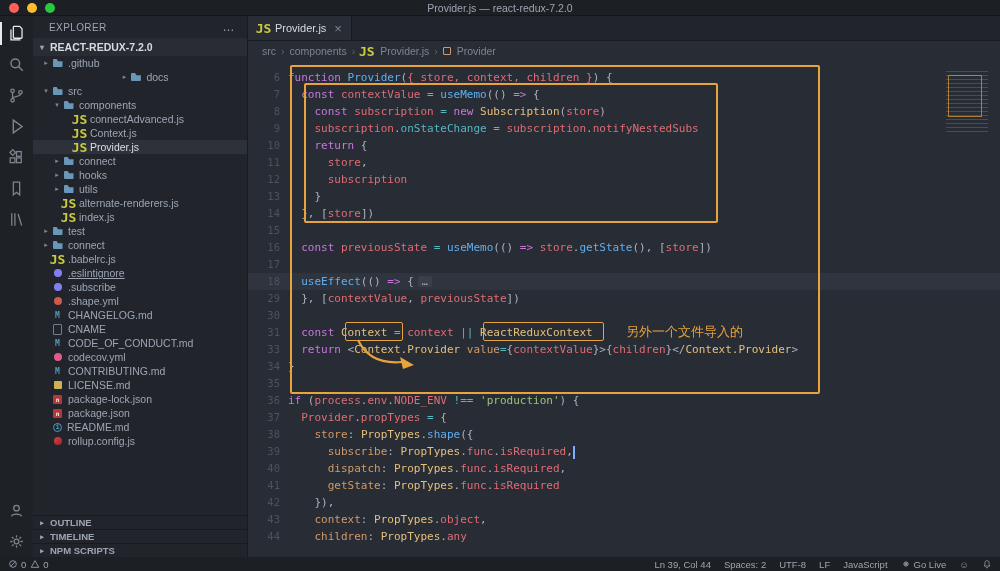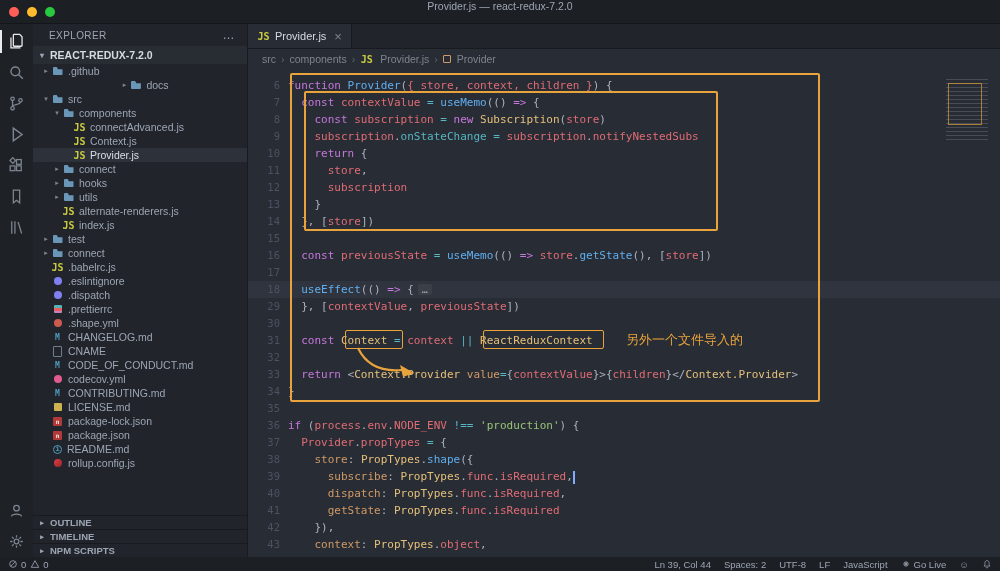--- a/index.html
+++ b/index.html
@@ -1,22 +1,22 @@
 <!DOCTYPE html>
 <html><head>
 <meta charset="utf-8">
 <style>
   * { box-sizing: border-box; margin: 0; padding: 0; }
   html,body { width:1000px; height:571px; overflow:hidden; background:#282c34;
     font-family:"Liberation Sans", sans-serif; }
   .window { width:1000px; height:571px; display:flex; flex-direction:column; }
 
   
-  .titlebar { height:24px; background:#1c1f24; position:relative; flex:none;
-    display:flex; align-items:flex-start; border-bottom:1px solid #14161a; }
+  .titlebar { height:16px; background:#1c1f24; position:relative; flex:none;
+    display:flex; align-items:center; border-bottom:1px solid #14161a; }
   .traffic { position:absolute; left:9px; top:0; height:100%; display:flex; align-items:center; gap:8px; }
   .tl { width:10px; height:10px; border-radius:50%; display:inline-block; }
   .tl.red{ background:#ff5f57; } .tl.yellow{ background:#febc2e; } .tl.green{ background:#28c840; }
   .title-text { width:100%; text-align:center; font-size:10.5px; color:#9da5b4; }
 
   
   .main { flex:1; display:flex; min-height:0; }
 
   
   .activitybar { width:33px; background:#1e2227; flex:none; display:flex; flex-direction:column; align-items:center; padding-top:2px; }
@@ -31,21 +31,21 @@
   .sb-header { height:22px; display:flex; align-items:center; justify-content:space-between; padding:0 12px 0 16px; color:#9da5b4; font-size:10px; letter-spacing:.4px; }
   .sb-more { font-size:12px; color:#9da5b4; cursor:pointer; }
   .project-row { height:18px; display:flex; align-items:center; gap:3px; padding-left:4px; color:#d7dae0; font-size:10.5px; font-weight:bold; cursor:pointer; background:#282d34; }
   .project-row .chev { font-size:8px; color:#9da5b4; width:10px; text-align:center; }
   #file-tree { width:100%; }
   .tree-row { height:14px; display:flex; align-items:center; font-size:10.5px; color:#9da5b4; cursor:pointer; white-space:nowrap; }
   .tree-row.selected { background:#2c313a; color:#dcdfe4; }
   .tree-arrow { width:10px; flex:none; font-size:7px; color:#7f848e; text-align:center; }
 
   .ic { width:13px; height:12px; margin-right:4px; display:inline-flex; align-items:center; justify-content:center;
-    font-family:"DejaVu Sans Mono",monospace; font-weight:bold; font-size:10px; flex:none; position:relative; }
+    font-family:"DejaVu Sans Mono",monospace; font-weight:bold; font-size:13px; flex:none; position:relative; }
   .ic::before { content:""; display:none; }
   .ic-folder::before,.ic-folder-open::before { display:block; width:10px; height:8px; background:#6a96b8; border-radius:1px;
     clip-path:polygon(0 0,42% 0,55% 28%,100% 28%,100% 100%,0 100%); }
   .ic-js { color:#cbcb41; }
   .ic-eslint::before { display:block; width:8px; height:8px; border-radius:50%; background:#8080f2; }
   .ic-git::before { display:block; width:7px; height:7px; background:#e8694a; transform:rotate(45deg); }
   .ic-prettier::before { display:block; width:8px; height:8px; border-radius:1px;
     background:linear-gradient(180deg,#56b3b4 0 3px,#ea5e5e 3px 6px,#bf85bf 6px); }
   .ic-travis::before { display:block; width:8px; height:8px; border-radius:50%; background:#cd5a4f; }
   .ic-md { color:#519aba; font-size:8px; }
@@ -262,34 +262,29 @@
           <div class="tree-row" style="padding-left: 8px;">
             <span class="tree-arrow">▸</span>
             <span class="ic ic-folder"></span>
             <span class="tree-label">connect</span>
           </div>
           <div class="tree-row" style="padding-left: 8px;">
             <span class="tree-arrow"></span>
             <span class="ic ic-js">JS</span>
             <span class="tree-label">.babelrc.js</span>
           </div>
-          <div class="tree-row" style="padding-left: 8px;">
+          <div class="tree-row" style="padding-left: 8px; text-decoration: underline;">
             <span class="tree-arrow"></span>
             <span class="ic ic-eslint"></span>
             <span class="tree-label">.eslintignore</span>
           </div>
           <div class="tree-row" style="padding-left: 8px;">
             <span class="tree-arrow"></span>
             <span class="ic ic-eslint"></span>
-            <span class="tree-label">.dispatch</span>
-          </div>
-          <div class="tree-row" style="padding-left: 8px;">
-            <span class="tree-arrow"></span>
-            <span class="ic ic-prettier"></span>
-            <span class="tree-label">.prettierrc</span>
+            <span class="tree-label">.subscribe</span>
           </div>
           <div class="tree-row" style="padding-left: 8px;">
             <span class="tree-arrow"></span>
             <span class="ic ic-travis"></span>
             <span class="tree-label">.shape.yml</span>
           </div>
           <div class="tree-row" style="padding-left: 8px;">
             <span class="tree-arrow"></span>
             <span class="ic ic-md">M</span>
             <span class="tree-label">CHANGELOG.md</span>
@@ -394,21 +389,20 @@
             <div class="code-row"><span class="gutter">12</span><span class="code-text"><span class="tk-w">      </span><span class="tk-v">subscription</span></span></div>
             <div class="code-row"><span class="gutter">13</span><span class="code-text"><span class="tk-w">    }</span></span></div>
             <div class="code-row"><span class="gutter">14</span><span class="code-text"><span class="tk-w">  }, [</span><span class="tk-v">store</span><span class="tk-w">])</span></span></div>
             <div class="code-row"><span class="gutter">15</span><span class="code-text"></span></div>
             <div class="code-row"><span class="gutter">16</span><span class="code-text"><span class="tk-w">  </span><span class="tk-k">const</span><span class="tk-w"> </span><span class="tk-v">previousState</span><span class="tk-w"> </span><span class="tk-c">=</span><span class="tk-w"> </span><span class="tk-fn">useMemo</span><span class="tk-w">(() </span><span class="tk-k">=&gt;</span><span class="tk-w"> </span><span class="tk-v">store</span><span class="tk-w">.</span><span class="tk-fn">getState</span><span class="tk-w">(), [</span><span class="tk-v">store</span><span class="tk-w">])</span></span></div>
             <div class="code-row"><span class="gutter">17</span><span class="code-text"></span></div>
             <div class="code-row hl"><span class="gutter">18</span><span class="code-text"><span class="tk-w">  </span><span class="tk-fn">useEffect</span><span class="tk-w">(() </span><span class="tk-k">=&gt;</span><span class="tk-w"> {</span><span class="fold-badge">…</span></span></div>
             <div class="code-row"><span class="gutter">29</span><span class="code-text"><span class="tk-w">  }, [</span><span class="tk-v">contextValue</span><span class="tk-w">, </span><span class="tk-v">previousState</span><span class="tk-w">])</span></span></div>
             <div class="code-row"><span class="gutter">30</span><span class="code-text"></span></div>
             <div class="code-row"><span class="gutter">31</span><span class="code-text"><span class="tk-w">  </span><span class="tk-k">const</span><span class="tk-w"> </span><span class="tk-y">Context</span><span class="tk-w"> </span><span class="tk-c">=</span><span class="tk-w"> </span><span class="tk-v">context</span><span class="tk-w"> </span><span class="tk-c">||</span><span class="tk-w"> </span><span class="tk-y">ReactReduxContext</span></span></div>
-            <div class="code-row"><span class="gutter">32</span><span class="code-text"></span></div>
             <div class="code-row"><span class="gutter">33</span><span class="code-text"><span class="tk-w">  </span><span class="tk-k">return</span><span class="tk-w"> &lt;</span><span class="tk-y">Context.Provider</span><span class="tk-w"> </span><span class="tk-o">value</span><span class="tk-c">=</span><span class="tk-w">{</span><span class="tk-v">contextValue</span><span class="tk-w">}&gt;{</span><span class="tk-v">children</span><span class="tk-w">}&lt;/</span><span class="tk-y">Context.Provider</span><span class="tk-w">&gt;</span></span></div>
             <div class="code-row"><span class="gutter">34</span><span class="code-text"><span class="tk-w">}</span></span></div>
             <div class="code-row"><span class="gutter">35</span><span class="code-text"></span></div>
             <div class="code-row"><span class="gutter">36</span><span class="code-text"><span class="tk-k">if</span><span class="tk-w"> (</span><span class="tk-v">process</span><span class="tk-w">.</span><span class="tk-v">env</span><span class="tk-w">.</span><span class="tk-v">NODE_ENV</span><span class="tk-w"> </span><span class="tk-c">!==</span><span class="tk-w"> </span><span class="tk-s">'production'</span><span class="tk-w">) {</span></span></div>
             <div class="code-row"><span class="gutter">37</span><span class="code-text"><span class="tk-w">  </span><span class="tk-v">Provider</span><span class="tk-w">.</span><span class="tk-v">propTypes</span><span class="tk-w"> </span><span class="tk-c">=</span><span class="tk-w"> {</span></span></div>
             <div class="code-row"><span class="gutter">38</span><span class="code-text"><span class="tk-w">    </span><span class="tk-o">store</span><span class="tk-w">: </span><span class="tk-y">PropTypes</span><span class="tk-w">.</span><span class="tk-fn">shape</span><span class="tk-w">({</span></span></div>
             <div class="code-row"><span class="gutter">39</span><span class="code-text"><span class="tk-w">      </span><span class="tk-o">subscribe</span><span class="tk-w">: </span><span class="tk-y">PropTypes</span><span class="tk-w">.</span><span class="tk-v">func</span><span class="tk-w">.</span><span class="tk-v">isRequired</span><span class="tk-w">,</span><span class="cursor"></span></span></div>
             <div class="code-row"><span class="gutter">40</span><span class="code-text"><span class="tk-w">      </span><span class="tk-o">dispatch</span><span class="tk-w">: </span><span class="tk-y">PropTypes</span><span class="tk-w">.</span><span class="tk-v">func</span><span class="tk-w">.</span><span class="tk-v">isRequired</span><span class="tk-w">,</span></span></div>
             <div class="code-row"><span class="gutter">41</span><span class="code-text"><span class="tk-w">      </span><span class="tk-o">getState</span><span class="tk-w">: </span><span class="tk-y">PropTypes</span><span class="tk-w">.</span><span class="tk-v">func</span><span class="tk-w">.</span><span class="tk-v">isRequired</span></span></div>
             <div class="code-row"><span class="gutter">42</span><span class="code-text"><span class="tk-w">    }),</span></span></div>

